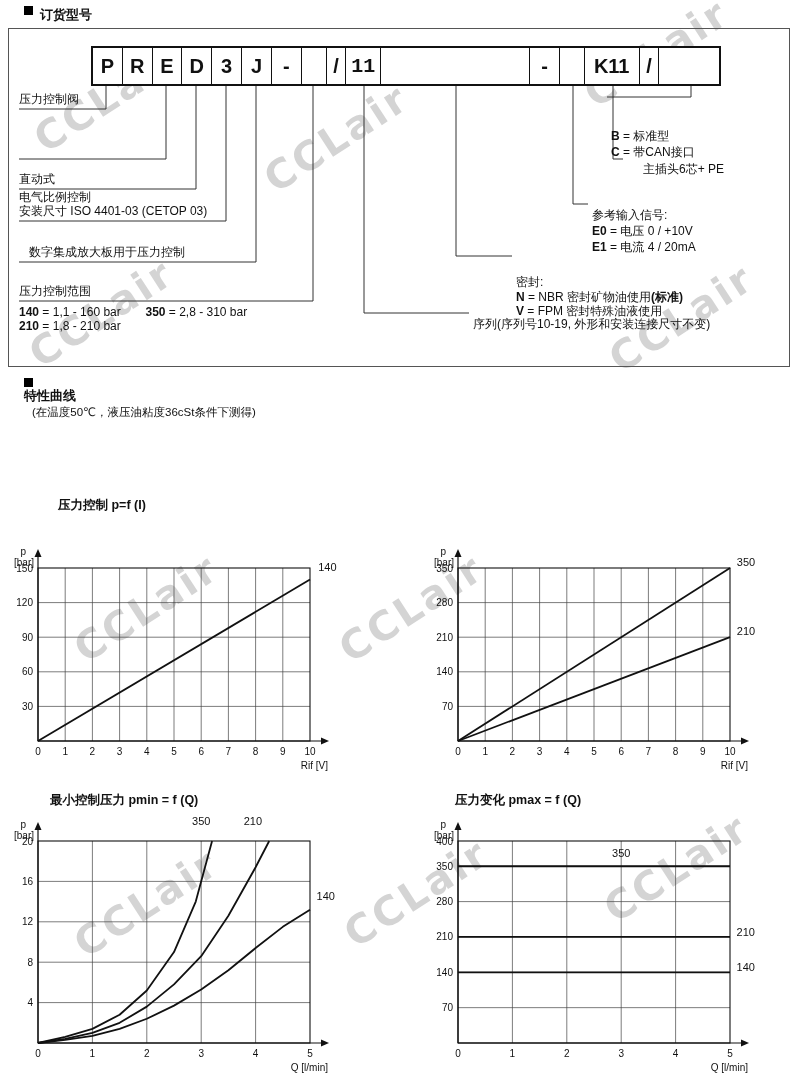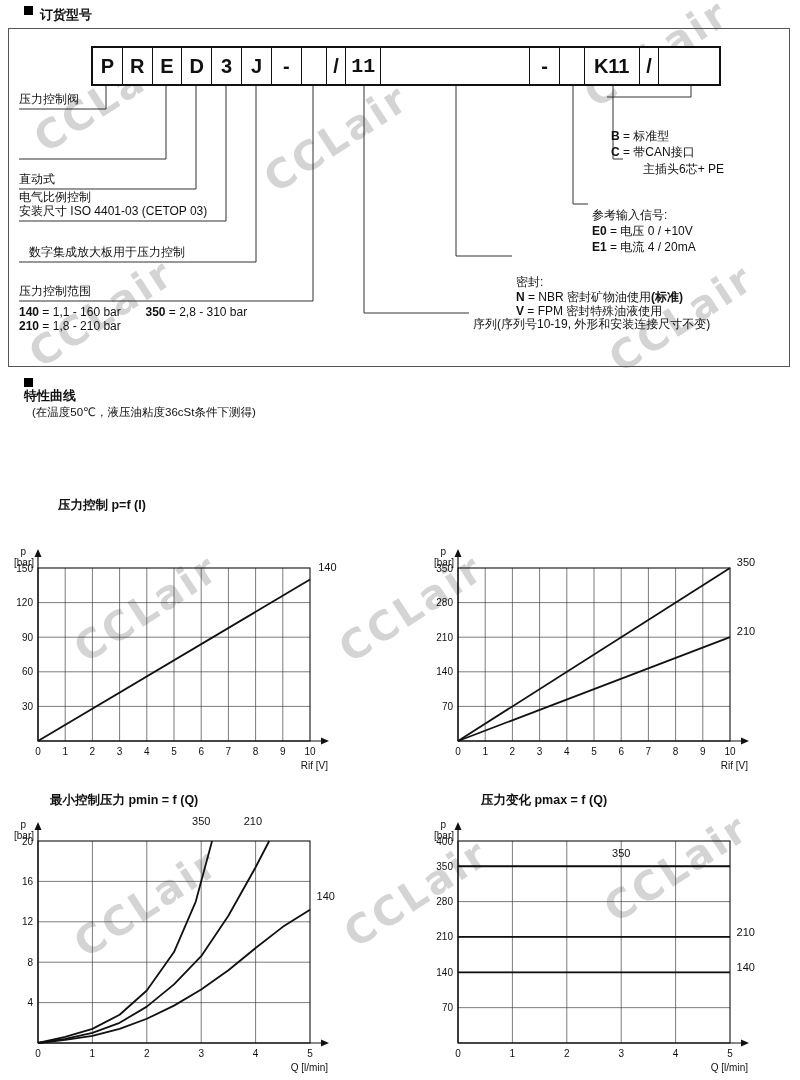--- a/index.html
+++ b/index.html
@@ -134,21 +134,21 @@
 
   <div class="hd" style="left:24px;top:378px;flex-direction:column;">
     <span class="sq"></span>
     <span>特性曲线</span>
     <span class="note">(在温度50℃，液压油粘度36cSt条件下测得)</span>
   </div>
 
 
   <div class="ctitle" style="left:58px;top:497px;">压力控制  p=f (I)</div>
   <div class="ctitle" style="left:50px;top:792px;">最小控制压力  pmin = f (Q)</div>
-  <div class="ctitle" style="left:481px;top:792px;">压力变化  pmax = f (Q)</div>
+  <div class="ctitle" style="left:455px;top:792px;">压力变化  pmax = f (Q)</div>
 
   <svg class="chart" id="c0" style="left:8px;top:542px;" width="350" height="233">
       <line x1="57.2" y1="26" x2="57.2" y2="199" stroke="#444" stroke-width="0.7"></line>
       <line x1="84.4" y1="26" x2="84.4" y2="199" stroke="#444" stroke-width="0.7"></line>
       <line x1="111.6" y1="26" x2="111.6" y2="199" stroke="#444" stroke-width="0.7"></line>
       <line x1="138.8" y1="26" x2="138.8" y2="199" stroke="#444" stroke-width="0.7"></line>
       <line x1="166" y1="26" x2="166" y2="199" stroke="#444" stroke-width="0.7"></line>
       <line x1="193.2" y1="26" x2="193.2" y2="199" stroke="#444" stroke-width="0.7"></line>
       <line x1="220.39999999999998" y1="26" x2="220.39999999999998" y2="199" stroke="#444" stroke-width="0.7"></line>
       <line x1="247.60000000000002" y1="26" x2="247.60000000000002" y2="199" stroke="#444" stroke-width="0.7"></line>

